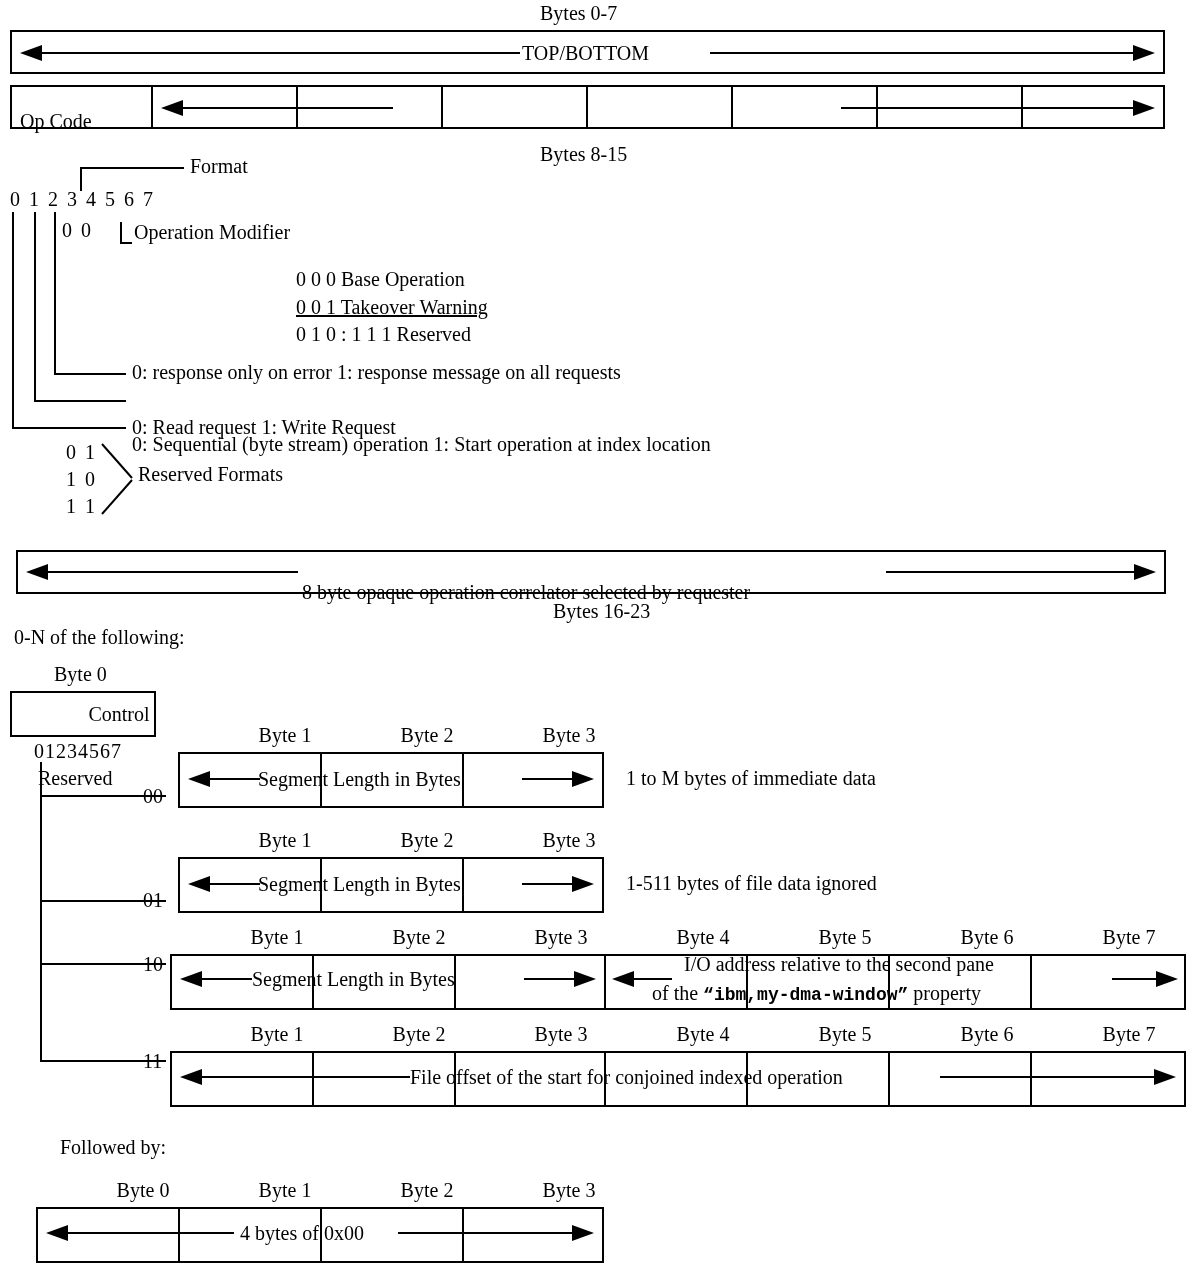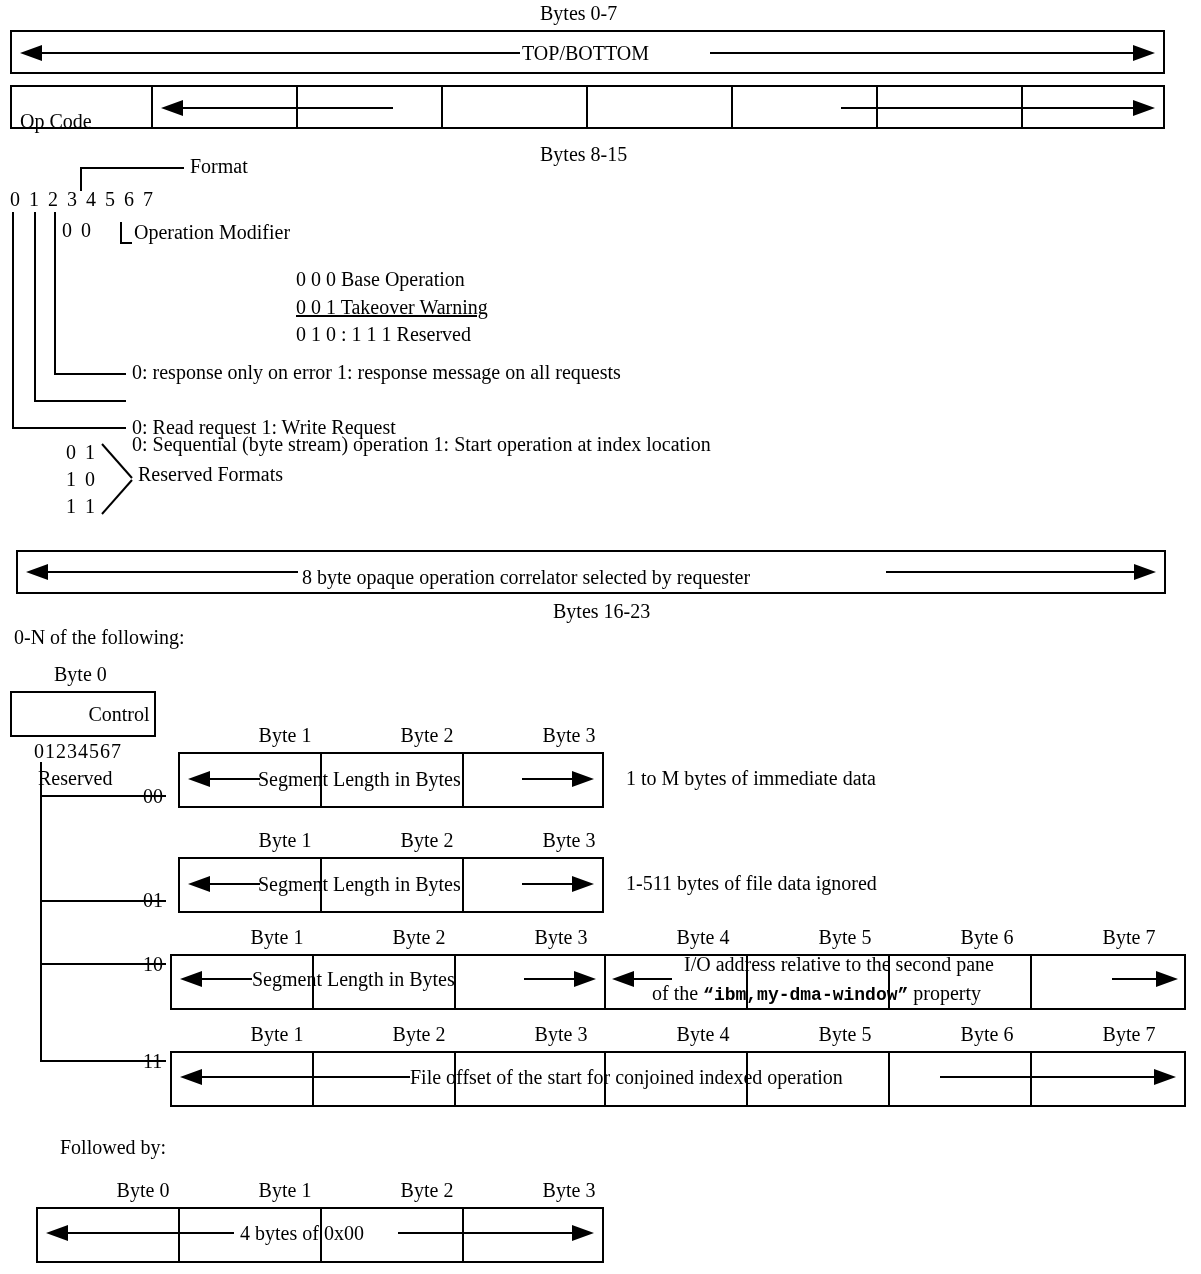--- a/index.html
+++ b/index.html
@@ -83,21 +83,21 @@
   </svg>
   <div class="lbl" style="left:138px;top:463px;">Reserved Formats</div>
 
   <div class="box" style="left:16px;top:550px;width:1150px;height:44px;"></div>
   <svg style="position:absolute;left:26px;top:563px;width:1130px;height:18px;">
     <line x1="8" y1="9" x2="272" y2="9" stroke="#000" stroke-width="2"></line>
     <line x1="860" y1="9" x2="1122" y2="9" stroke="#000" stroke-width="2"></line>
     <polygon points="0,9 22,1 22,17" fill="#000"></polygon>
     <polygon points="1130,9 1108,1 1108,17" fill="#000"></polygon>
   </svg>
-  <div class="lbl" style="left:302px;top:566px;">8 byte opaque operation correlator selected by requester</div>
+  <div class="lbl" style="left:302px;top:581px;">8 byte opaque operation correlator selected by requester</div>
 
   <div class="lbl" style="left:553px;top:600px;">Bytes 16-23</div>
 
   <div class="lbl" style="left:14px;top:626px;">0-N of the following:</div>
 
   <div class="lbl" style="left:54px;top:663px;">Byte 0</div>
   <div class="box" style="left:10px;top:691px;width:146px;height:46px;"></div>
   <div class="lbl c" style="left:10px;top:703px;width:146px;">Control</div>
   <div class="lbl" style="left:34px;top:740px;letter-spacing:1px;">01234567</div>
   <div class="lbl" style="left:38px;top:767px;">Reserved</div>

